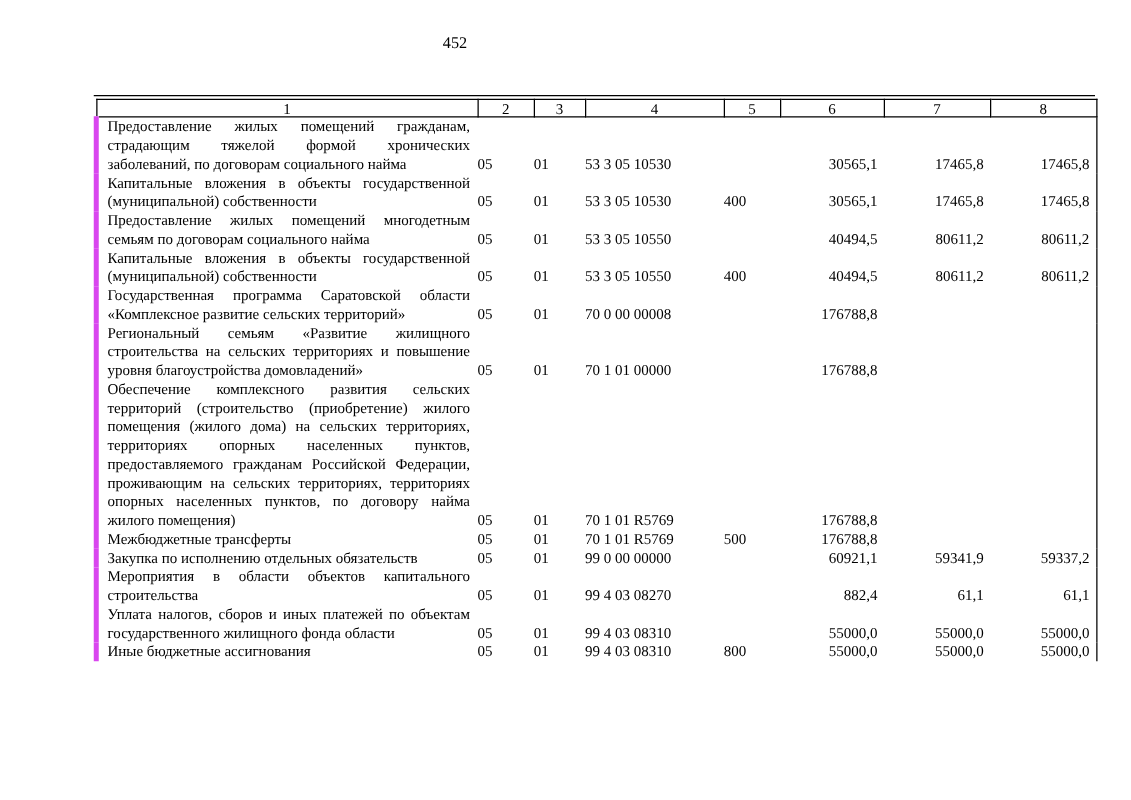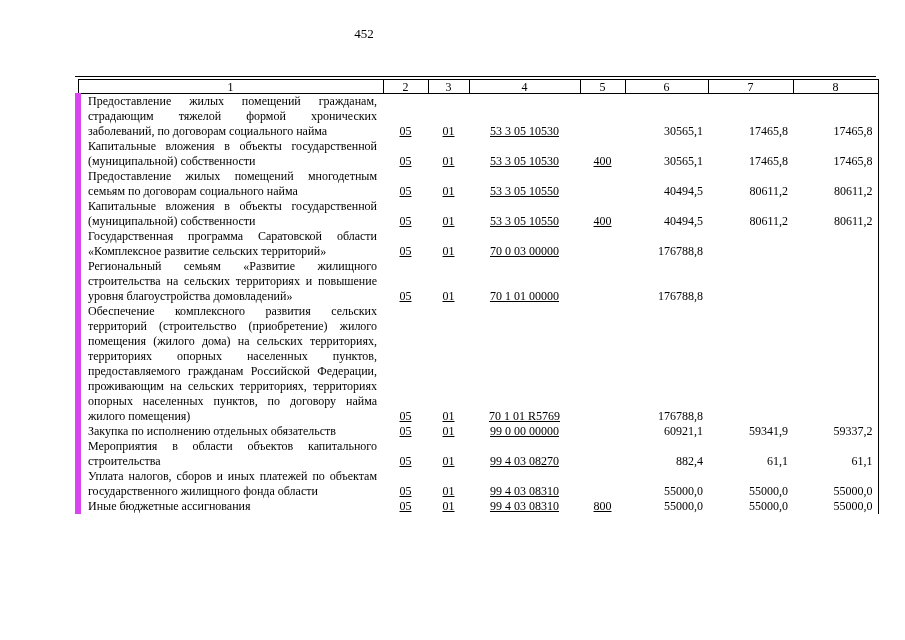--- a/index.html
+++ b/index.html
@@ -47,26 +47,25 @@
     vertical-align: bottom;
     padding: 0;
     line-height: 15px;
     font-size: 12px;
     hyphens: none;
   }
   tbody td.c1 {
     text-align: justify;
     padding-left: 7px;
     padding-right: 6px;
-    border-left: 6px solid #d946ef;
+    border-left: 4px solid #d946ef;
     margin-top: 12px;
   }
   tbody td.c2, tbody td.c3, tbody td.c4, tbody td.c5 {
-    text-align: center;
-    text-decoration: underline;
+    text-align: left;
   }
   tbody td.c6, tbody td.c7 {
     text-align: right;
     padding-right: 5px;
   }
   tbody td.c8 {
     text-align: right;
     padding-right: 5px;
     border-right: 1px solid #000;
   }
@@ -139,21 +138,21 @@
             <td class="c4">53 3 05 10550</td>
             <td class="c5">400</td>
             <td class="c6">40494,5</td>
             <td class="c7">80611,2</td>
             <td class="c8">80611,2</td>
           </tr>
           <tr>
             <td class="c1">Государственная программа Саратовской области «Комплексное развитие сельских территорий»</td>
             <td class="c2">05</td>
             <td class="c3">01</td>
-            <td class="c4">70 0 03 00000</td>
+            <td class="c4">70 0 00 00008</td>
             <td class="c5"></td>
             <td class="c6">176788,8</td>
             <td class="c7"></td>
             <td class="c8"></td>
           </tr>
           <tr>
             <td class="c1">Региональный семьям «Развитие жилищного строительства на сельских территориях и повышение уровня благоустройства домовладений»</td>
             <td class="c2">05</td>
             <td class="c3">01</td>
             <td class="c4">70 1 01 00000</td>
@@ -161,20 +160,30 @@
             <td class="c6">176788,8</td>
             <td class="c7"></td>
             <td class="c8"></td>
           </tr>
           <tr>
             <td class="c1">Обеспечение комплексного развития сельских территорий (строительство (приобретение) жилого помещения (жилого дома) на сельских территориях, территориях опорных населенных пунктов, предоставляемого гражданам Российской Федерации, проживающим на сельских территориях, территориях опорных населенных пунктов, по договору найма жилого помещения)</td>
             <td class="c2">05</td>
             <td class="c3">01</td>
             <td class="c4">70 1 01 R5769</td>
             <td class="c5"></td>
+            <td class="c6">176788,8</td>
+            <td class="c7"></td>
+            <td class="c8"></td>
+          </tr>
+          <tr>
+            <td class="c1">Межбюджетные трансферты</td>
+            <td class="c2">05</td>
+            <td class="c3">01</td>
+            <td class="c4">70 1 01 R5769</td>
+            <td class="c5">500</td>
             <td class="c6">176788,8</td>
             <td class="c7"></td>
             <td class="c8"></td>
           </tr>
           <tr>
             <td class="c1">Закупка по исполнению отдельных обязательств</td>
             <td class="c2">05</td>
             <td class="c3">01</td>
             <td class="c4">99 0 00 00000</td>
             <td class="c5"></td>

